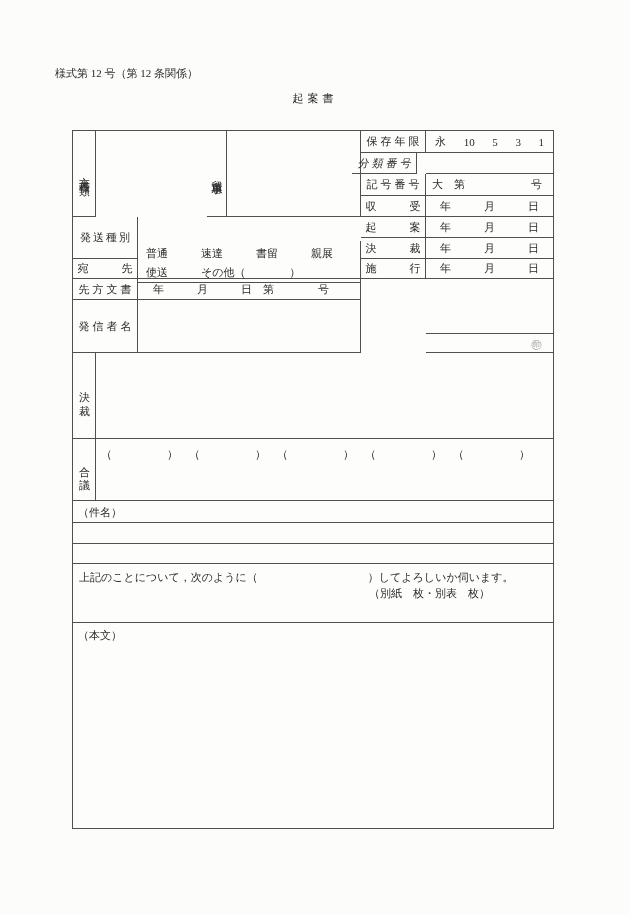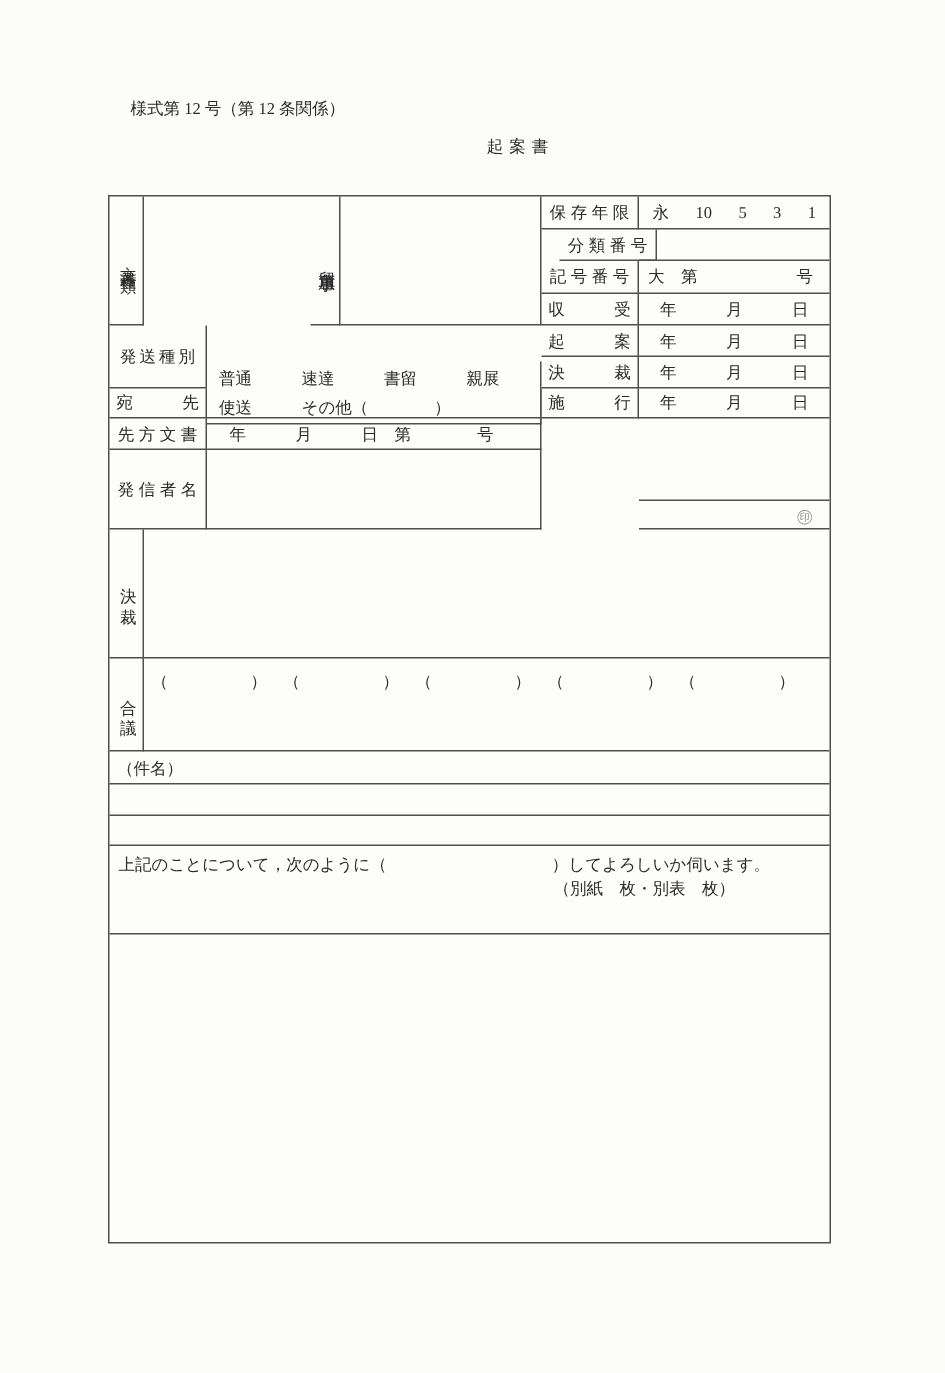--- a/index.html
+++ b/index.html
@@ -3,21 +3,21 @@
 <meta charset="utf-8">
 <style>
   html,body{margin:0;padding:0;}
   body{
     width:630px;height:915px;position:relative;
     background:#fcfcfb;
     font-family:"Liberation Serif","DejaVu Serif",serif;
     color:#2a2a2a;
     -webkit-font-smoothing:antialiased;
   }
-  .abs{position:absolute;box-sizing:border-box;margin-left:32px;}
+  .abs{position:absolute;box-sizing:border-box;}
   .pre{white-space:pre;}
   .fs{font-size:11px;line-height:14px;}
   .form-table{
     position:absolute;left:72px;top:130px;width:480px;height:697px;
     border:1px solid #4f4f4f;background:#fdfdfc;
   }
   .cell{position:absolute;box-sizing:border-box;font-size:11px;color:#2a2a2a;}
   .bR{border-right:1px solid #4f4f4f;}
   .bB{border-bottom:1px solid #4f4f4f;}
   .vlab{display:flex;align-items:center;justify-content:center;}
@@ -44,21 +44,21 @@
 
   <div class="cell bR bB hlabel" style="left:288px;top:0;width:65px;height:22px;">保存年限</div>
   <div class="cell bB" style="left:353px;top:0;width:127px;height:22px;display:flex;align-items:center;justify-content:space-between;padding:0 9px;">
     <span>永</span>
     <span>10</span>
     <span>5</span>
     <span>3</span>
     <span>1</span>
   </div>
 
-  <div class="cell bR bB hlabel" style="left:300px;top:22px;width:65px;height:21px;">分類番号</div>
+  <div class="cell bR bB hlabel" style="left:279px;top:22px;width:65px;height:21px;font-style:italic;">分類番号</div>
   <div class="cell bB" style="left:353px;top:22px;width:127px;height:21px;"></div>
 
   <div class="cell bR bB hlabel" style="left:288px;top:43px;width:65px;height:22px;">記号番号</div>
   <div class="cell bB pre" style="left:353px;top:43px;width:127px;height:22px;display:flex;align-items:center;padding-left:6px;">大　第　　　　　　号</div>
 
   <div class="cell bR bB hcenter pre" style="left:288px;top:65px;width:65px;height:21px;">収　　　受</div>
   <div class="cell bB hcenter pre" style="left:353px;top:65px;width:127px;height:21px;">年　　　月　　　日</div>
 
   <div class="cell bR bB hcenter pre" style="left:288px;top:86px;width:65px;height:21px;">起　　　案</div>
   <div class="cell bB hcenter pre" style="left:353px;top:86px;width:127px;height:21px;">年　　　月　　　日</div>
@@ -101,14 +101,15 @@
 
   <div class="cell bB" style="left:0;top:370px;width:480px;height:22px;padding:4px 0 0 5px;">（件名）</div>
   <div class="cell bB" style="left:0;top:392px;width:480px;height:21px;"></div>
   <div class="cell bB" style="left:0;top:413px;width:480px;height:20px;"></div>
 
   <div class="cell bB" style="left:0;top:433px;width:480px;height:59px;padding-top:5px;line-height:16px;">
     <div class="pre" style="padding-left:6px;">上記のことについて，次のように（　　　　　　　　　　）してよろしいか伺います。</div>
     <div class="pre" style="padding-left:296px;">（別紙　枚・別表　枚）</div>
   </div>
 
+  <div class="cell" style="left:0;top:492px;width:480px;height:205px;padding:5px 0 0 5px;">（本文）</div>
 
 </div>
 
 </body></html>

